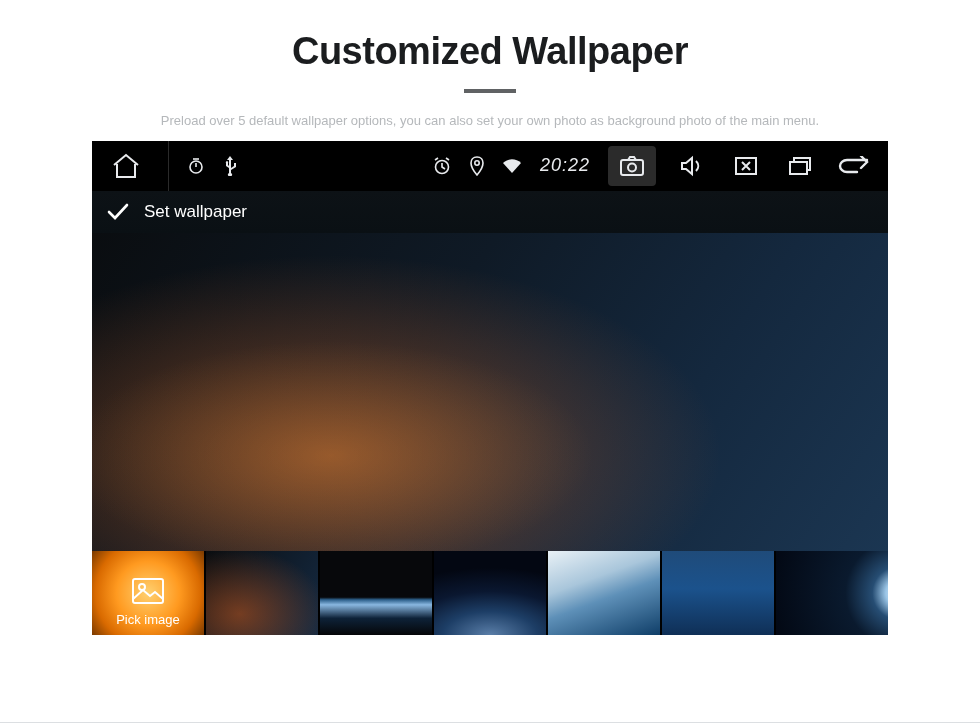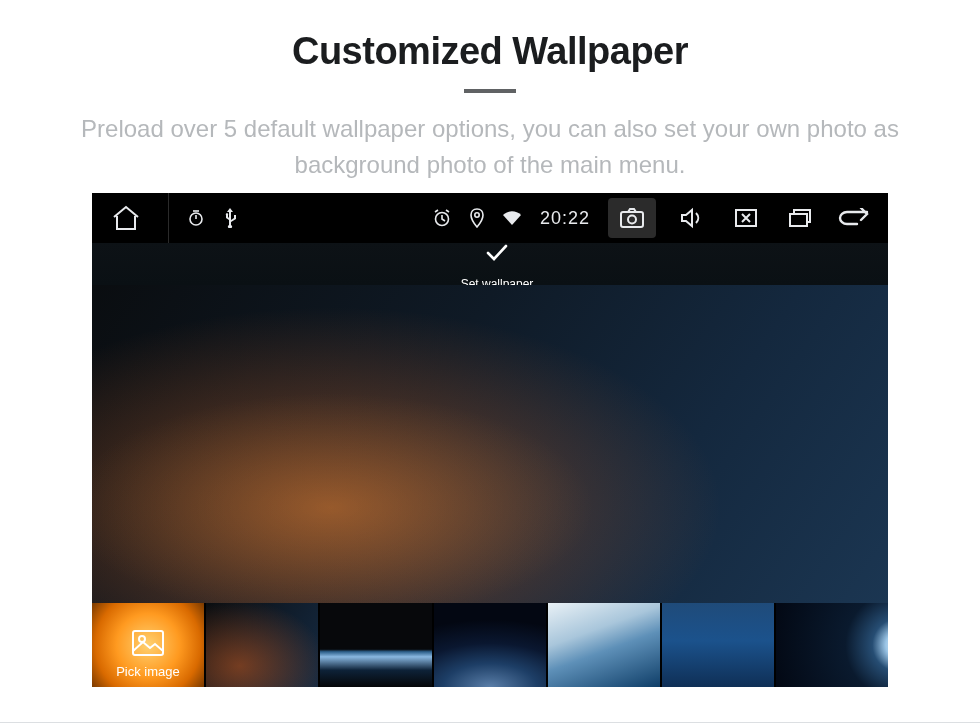--- a/index.html
+++ b/index.html
@@ -21,21 +21,21 @@
       letter-spacing:-0.5px;
       color:#1b1d1f;
     }
     .title-underline {
       width:52px; height:4px;
       background:#606264;
       margin:16px auto 18px auto;
     }
     .subtitle {
       text-align:center;
-      font-size:24px;
+      font-size:13px;
       line-height:1.5;
       color:#b5b8bb;
       font-weight:400;
       padding:0 24px 10px 24px;
     }
     .screenshot {
       width:796px;
       margin:0 auto;
       background:#000;
       position:relative;
@@ -45,38 +45,37 @@
       height:50px;
       display:flex;
       align-items:center;
       color:#e8eaed;
       padding:0 6px;
       gap:8px;
       font-size:18px;
     }
     .sb-left { display:flex; align-items:center; gap:18px; padding-left:10px; }
     .sb-mid  { flex:1; }
-    .sb-right{ display:flex; align-items:center; gap:18px; padding-right:10px; }
+    .sb-right{ display:flex; align-items:center; gap:18px; padding-right:10px;font-style:italic; }
     .sb-clock{ font-size:18px; letter-spacing:1px; }
     .sb-sep   { width:1px; height:50px; background:#2a2a2a; margin-left:6px; }
     .icon svg { display:block; }
     .icon { display:inline-flex; align-items:center; justify-content:center; }
     .icon.btn { width:36px; height:36px; }
     .icon.active { background:#2b2b2b; border-radius:4px; width:48px; height:40px; }
     
     .set-row {
       height:42px;
       display:flex;
       align-items:center;
       gap:14px;
       padding-left:14px;
       color:#fff;
-      font-size:12px;
+      font-size:17px;
       background:linear-gradient(#0d1216,#0a1014);
-      flex-direction:column;
     }
     
     .preview {
       height:318px;
       position:relative;
       background:
         radial-gradient(ellipse 70% 90% at 30% 70%, rgba(200,100,40,0.55), rgba(30,15,5,0) 70%),
         linear-gradient(125deg,#0a0d10 0%, #0f1a26 40%, #14283e 70%, #1b3652 100%);
     }
     .preview::after{

